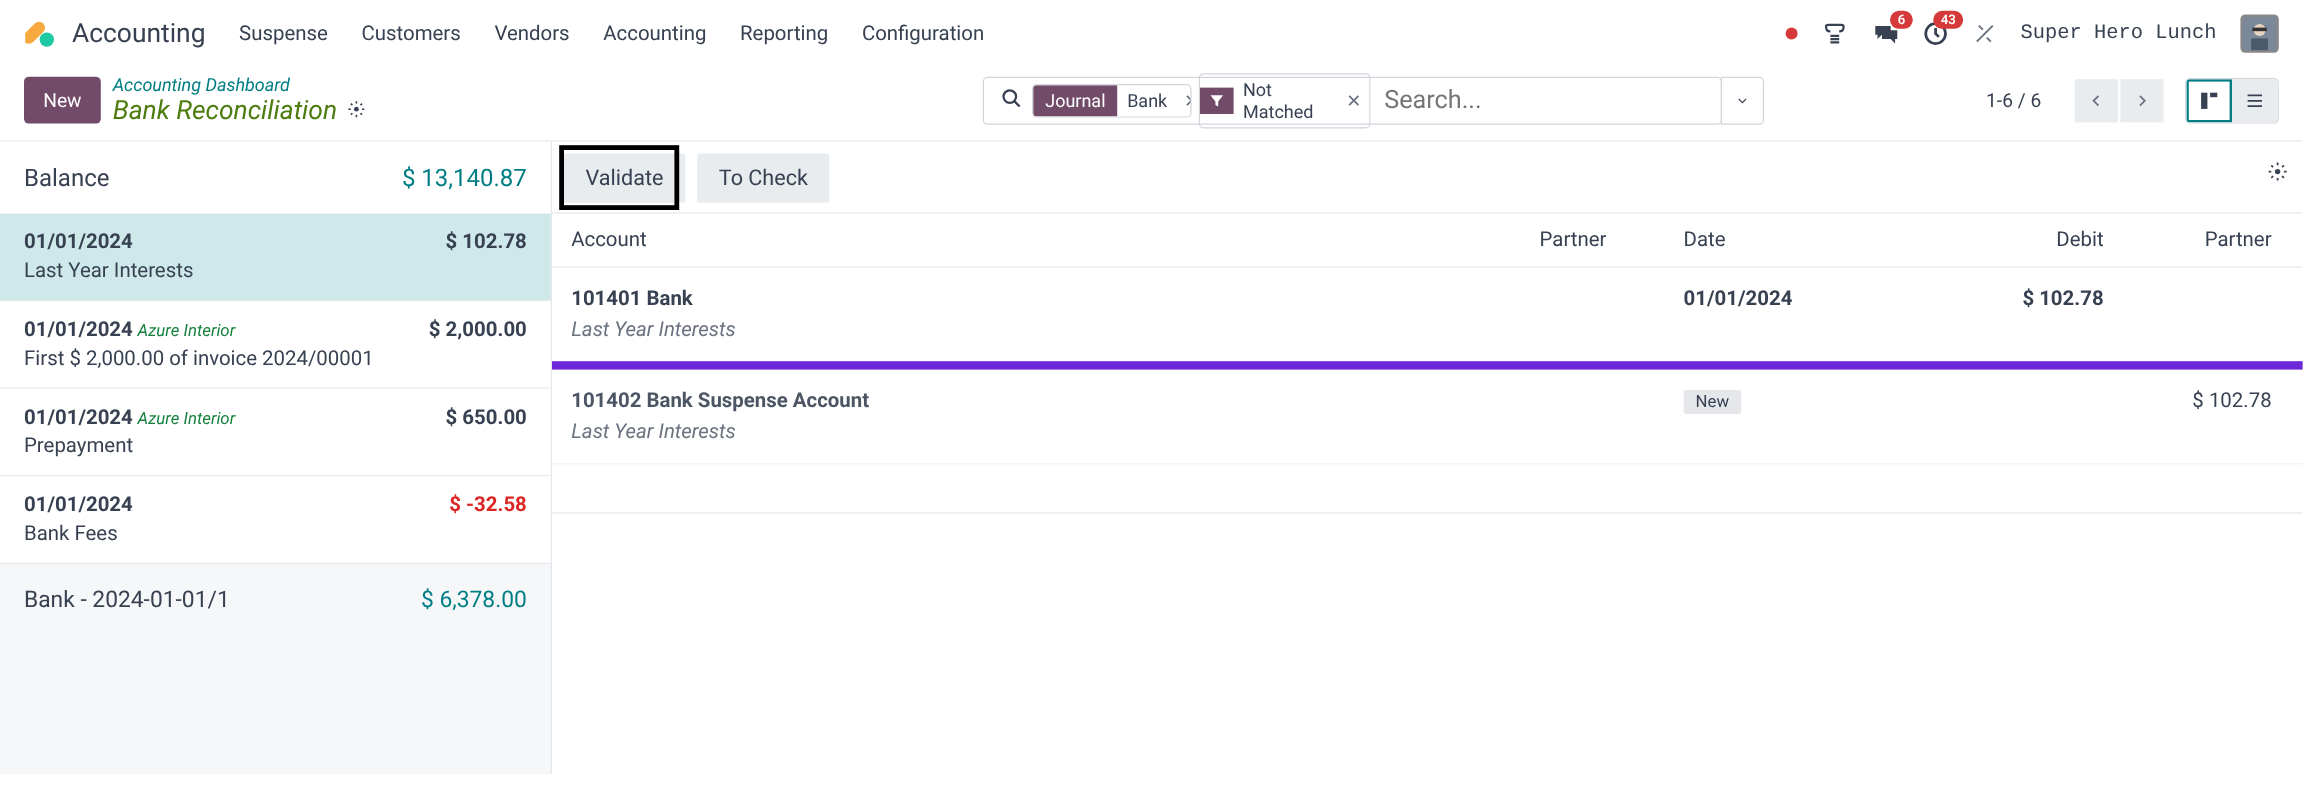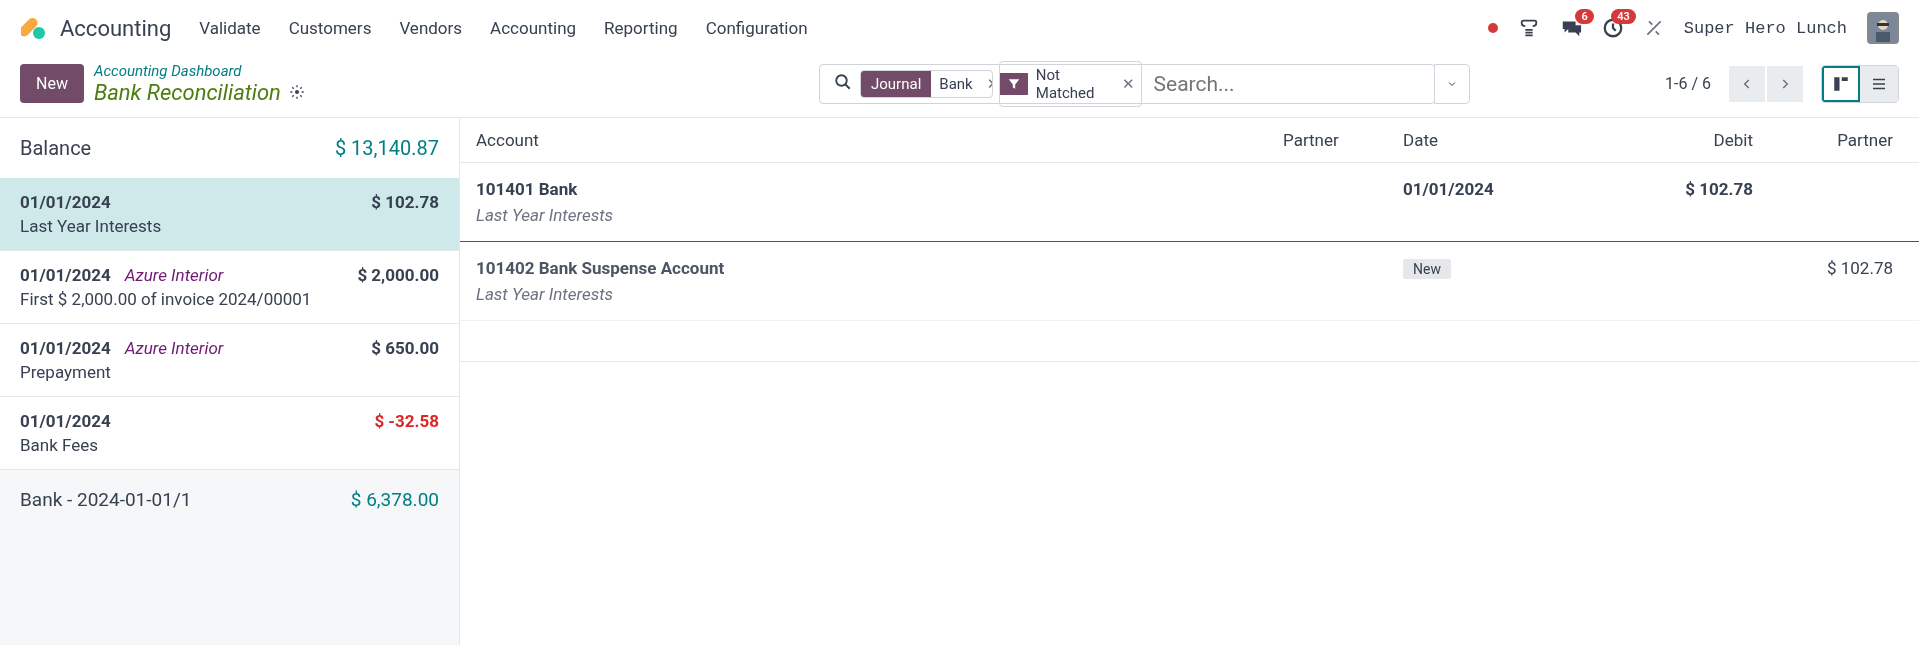--- a/index.html
+++ b/index.html
@@ -30,79 +30,79 @@
 .search-box { display: flex; align-items: center; border: 1px solid #d1d5db; border-radius: 4px; height: 40px; padding: 0 6px; flex: 0 0 610px; }
 .search-icon { padding: 0 8px; color:#374151; }
 .chip { display: inline-flex; align-items: center; border: 1px solid #d1d5db; border-radius: 4px; overflow: hidden; font-size: 15px; margin-right: 6px; }
 .chip-label { background: #714b67; color: #fff; padding: 4px 10px; }
 .chip-value { padding: 4px 8px; color:#374151; }
 .chip-close { padding: 0 6px; color:#6b7280; cursor:pointer; }
 .filter-icon-chip { background:#714b67; color:#fff; padding: 4px 7px; display:flex; align-items:center; }
 .search-input { border:none; outline:none; font-size:21px; flex:1; padding: 0 6px; }
 .search-caret { border-left:1px solid #d1d5db; height:40px; width:36px; display:flex; align-items:center; justify-content:center; cursor:pointer; margin-left:-1px; border-top:1px solid #d1d5db; border-right:1px solid #d1d5db; border-bottom:1px solid #d1d5db; border-radius: 0 4px 4px 0;}
 
-.pager { display:flex; align-items:center; gap:18px; font-size:16px; color:#374151;text-align:right; }
+.pager { display:flex; align-items:center; gap:28px; font-size:16px; color:#374151;text-align:right; }
 .pager-btn { width:36px; height:36px; background:#e9ecef; display:flex; align-items:center; justify-content:center; cursor:pointer; color:#6b7280; }
 .view-toggle { display:flex; border:1px solid #d1d5db; border-radius:4px; overflow:hidden; }
 .view-btn { width:38px; height:36px; display:flex; align-items:center; justify-content:center; cursor:pointer; background:#e9ecef; }
 .view-btn.active { background:#fff; outline:2px solid #017e84; outline-offset:-2px; z-index:1; }
 
 .hr { border-bottom: 1px solid #e5e7eb; }
 
 
 .main { display:flex; height: calc(655px - 128px); }
 .sidebar { width: 460px; border-right: 1px solid #e5e7eb; overflow-y:auto; background:#f6f7f8; }
 .balance-row { display:flex; justify-content:space-between; padding: 18px 20px; font-size:20px; background:#fff; }
 .balance-amount { color:#017e84; font-size:20px; }
 .stmt { background:#fff; padding: 14px 20px; border-bottom:1px solid #e5e7eb; cursor:pointer; }
 .stmt.active { background:#cfe8ea; }
 .stmt-top { display:flex; justify-content:space-between; align-items:baseline; }
 .stmt-date { font-weight:700; font-size:17px; }
-.stmt-partner { font-style:italic; color:#701a75; font-size:17px; margin-left:10px; }
+.stmt-partner { font-style:italic; color:#15803d; font-size:14px; }
 .stmt-amount { font-weight:700; font-size:17px; }
 .stmt-amount.neg { color:#dc2626; }
 .stmt-desc { font-size:17px; color:#374151; margin-top:4px; }
 .bank-row { padding: 18px 20px; display:flex; justify-content:space-between; font-size:19px; }
 .bank-amount { color:#017e84; }
 
 .content { flex:1; position:relative; }
 .tab-row { display:flex; gap:10px; padding: 10px 10px 8px 10px; border-bottom:1px solid #e5e7eb; position:relative; }
 .tab-btn { background:#e9ecef; border:none; padding:10px 18px; font-size:18px; color:#374151; cursor:pointer; border-radius:2px; }
 .highlight-box { border: 4px solid #000; padding: 2px; position:absolute; left: 6px; top: 3px; width: 100px; height: 54px; pointer-events:none; }
 .gear-right { position:absolute; right:12px; top:16px; cursor:pointer; color:#6b7280; }
 
 .table-head { display:flex; padding: 12px 16px; border-bottom:1px solid #e5e7eb; font-size:17px; color:#374151; }
 .col-account { flex: 1 1 45%; }
 .col-partner { flex: 0 0 120px; }
 .col-date { flex: 0 0 200px; }
 .col-debit { flex: 0 0 150px; text-align:right; }
 .col-credit { flex: 0 0 150px; text-align:right; padding-right:10px; }
 
 .line-row { display:flex; padding: 16px; border-bottom: 1px solid #f1f2f4; font-size:17px; align-items:flex-start; }
-.line-sep { border-bottom: 1px solid #6d28d9; }
+.line-sep { border-bottom: 7px solid #6d28d9; }
 .acc-name { font-weight:700; }
 .acc-desc { font-style:italic; color:#6b7280; margin-top:6px; }
 .acc-name.light { font-weight:700; color:#4b5563; }
 .date-bold { font-weight:700; }
 .debit-bold { font-weight:700; text-align:right; }
 .new-badge { background:#e5e7eb; color:#374151; font-size:14px; padding:2px 10px; border-radius:2px; display:inline-block; }
 </style>
 </head>
 <body>
 
 <div class="navbar">
   <div class="logo">
     <svg width="26" height="26" viewBox="0 0 26 26">
         <rect x="2" y="2" width="10" height="22" rx="5" fill="#f7a940" transform="rotate(45 8 13)"></rect>
         <circle cx="18" cy="18" r="6" fill="#1ec9a4"></circle>
       </svg>
   </div>
   <div class="app-title">Accounting</div>
   <div class="nav-menu">
-    <div class="nav-item">Validate</div>
+    <div class="nav-item">Suspense</div>
     <div class="nav-item">Customers</div>
     <div class="nav-item">Vendors</div>
     <div class="nav-item">Accounting</div>
     <div class="nav-item">Reporting</div>
     <div class="nav-item">Configuration</div>
   </div>
   <div class="navbar-right">
     <div class="red-dot"></div>
     <div class="icon-btn">
       <svg width="22" height="22" viewBox="0 0 24 24">
@@ -269,20 +269,31 @@
       <div class="stmt-desc">Bank Fees</div>
     </div>
 
     <div class="bank-row">
       <span>Bank - 2024-01-01/1</span>
       <span class="bank-amount">$ 6,378.00</span>
     </div>
   </div>
 
   <div class="content">
+    <div class="tab-row">
+      <div class="highlight-box"></div>
+      <button class="tab-btn">Validate</button>
+      <button class="tab-btn">To Check</button>
+      <span class="gear-right">
+        <svg width="18" height="18" viewBox="0 0 24 24">
+            <circle cx="12" cy="12" r="3" fill="#374151"></circle>
+            <path d="M12 2v3M12 19v3M2 12h3M19 12h3M5 5l2 2M17 17l2 2M19 5l-2 2M7 17l-2 2" stroke="#374151" stroke-width="2"></path>
+          </svg>
+      </span>
+    </div>
 
     <div class="table-head">
       <div class="col-account">Account</div>
       <div class="col-partner">Partner</div>
       <div class="col-date">Date</div>
       <div class="col-debit">Debit</div>
       <div class="col-credit">Partner</div>
     </div>
 
     <div class="line-row line-sep">

